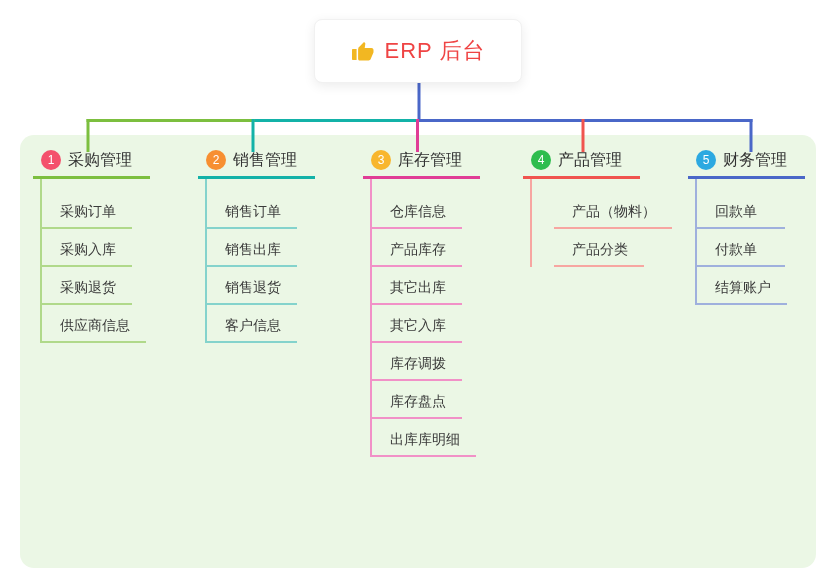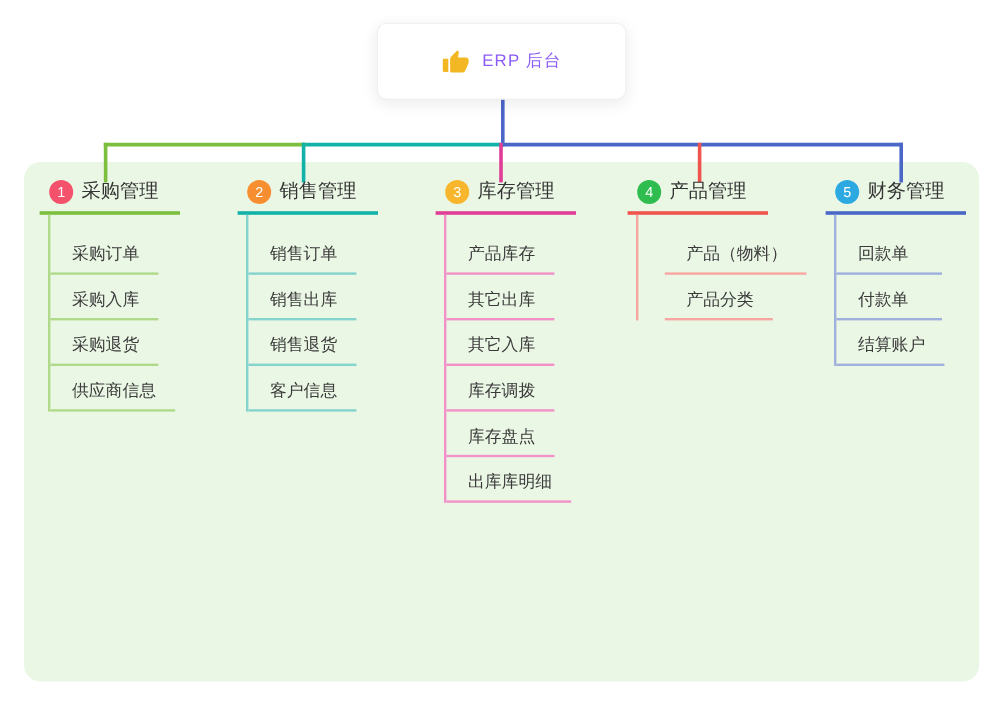--- a/index.html
+++ b/index.html
@@ -40,22 +40,22 @@
     border-radius: 8px;
     box-shadow: 0 3px 12px rgba(0,0,0,0.08);
     display: flex;
     align-items: center;
     justify-content: center;
     gap: 10px;
     z-index: 3;
   }
   .root-node .thumb-icon { width: 24px; height: 24px; display: inline-flex; }
   .root-title {
-    font-size: 14px;
-    color: #8b5cf6;
+    font-size: 22px;
+    color: #ef4444;
     letter-spacing: 1px;
   }
 
   
   .branches-layer {
     position: absolute; left: 0; top: 0;
     width: 839px; height: 588px;
     z-index: 2;
   }
   .branch {
@@ -163,20 +163,21 @@
           <div class="child" style="border-bottom-color: rgb(132, 211, 204);">销售退货</div>
           <div class="child" style="border-bottom-color: rgb(132, 211, 204); font-family: Liberation Serif, serif;">客户信息</div>
         </div>
       </div>
       <div class="branch" style="left: 363px;">
         <div class="branch-header" style="border-bottom-color: rgb(224, 61, 150);">
           <span class="badge" style="background: rgb(248, 182, 45);">3</span>
           <span class="branch-title">库存管理</span>
         </div>
         <div class="children" style="border-left-color: rgb(241, 145, 199);">
+          <div class="child" style="border-bottom-color: rgb(241, 145, 199);">仓库信息</div>
           <div class="child" style="border-bottom-color: rgb(241, 145, 199);">产品库存</div>
           <div class="child" style="border-bottom-color: rgb(241, 145, 199);">其它出库</div>
           <div class="child" style="border-bottom-color: rgb(241, 145, 199);">其它入库</div>
           <div class="child" style="border-bottom-color: rgb(241, 145, 199);">库存调拨</div>
           <div class="child" style="border-bottom-color: rgb(241, 145, 199);">库存盘点</div>
           <div class="child" style="border-bottom-color: rgb(241, 145, 199);">出库库明细</div>
         </div>
       </div>
       <div class="branch" style="left: 523px;">
         <div class="branch-header" style="border-bottom-color: rgb(240, 84, 79);">

